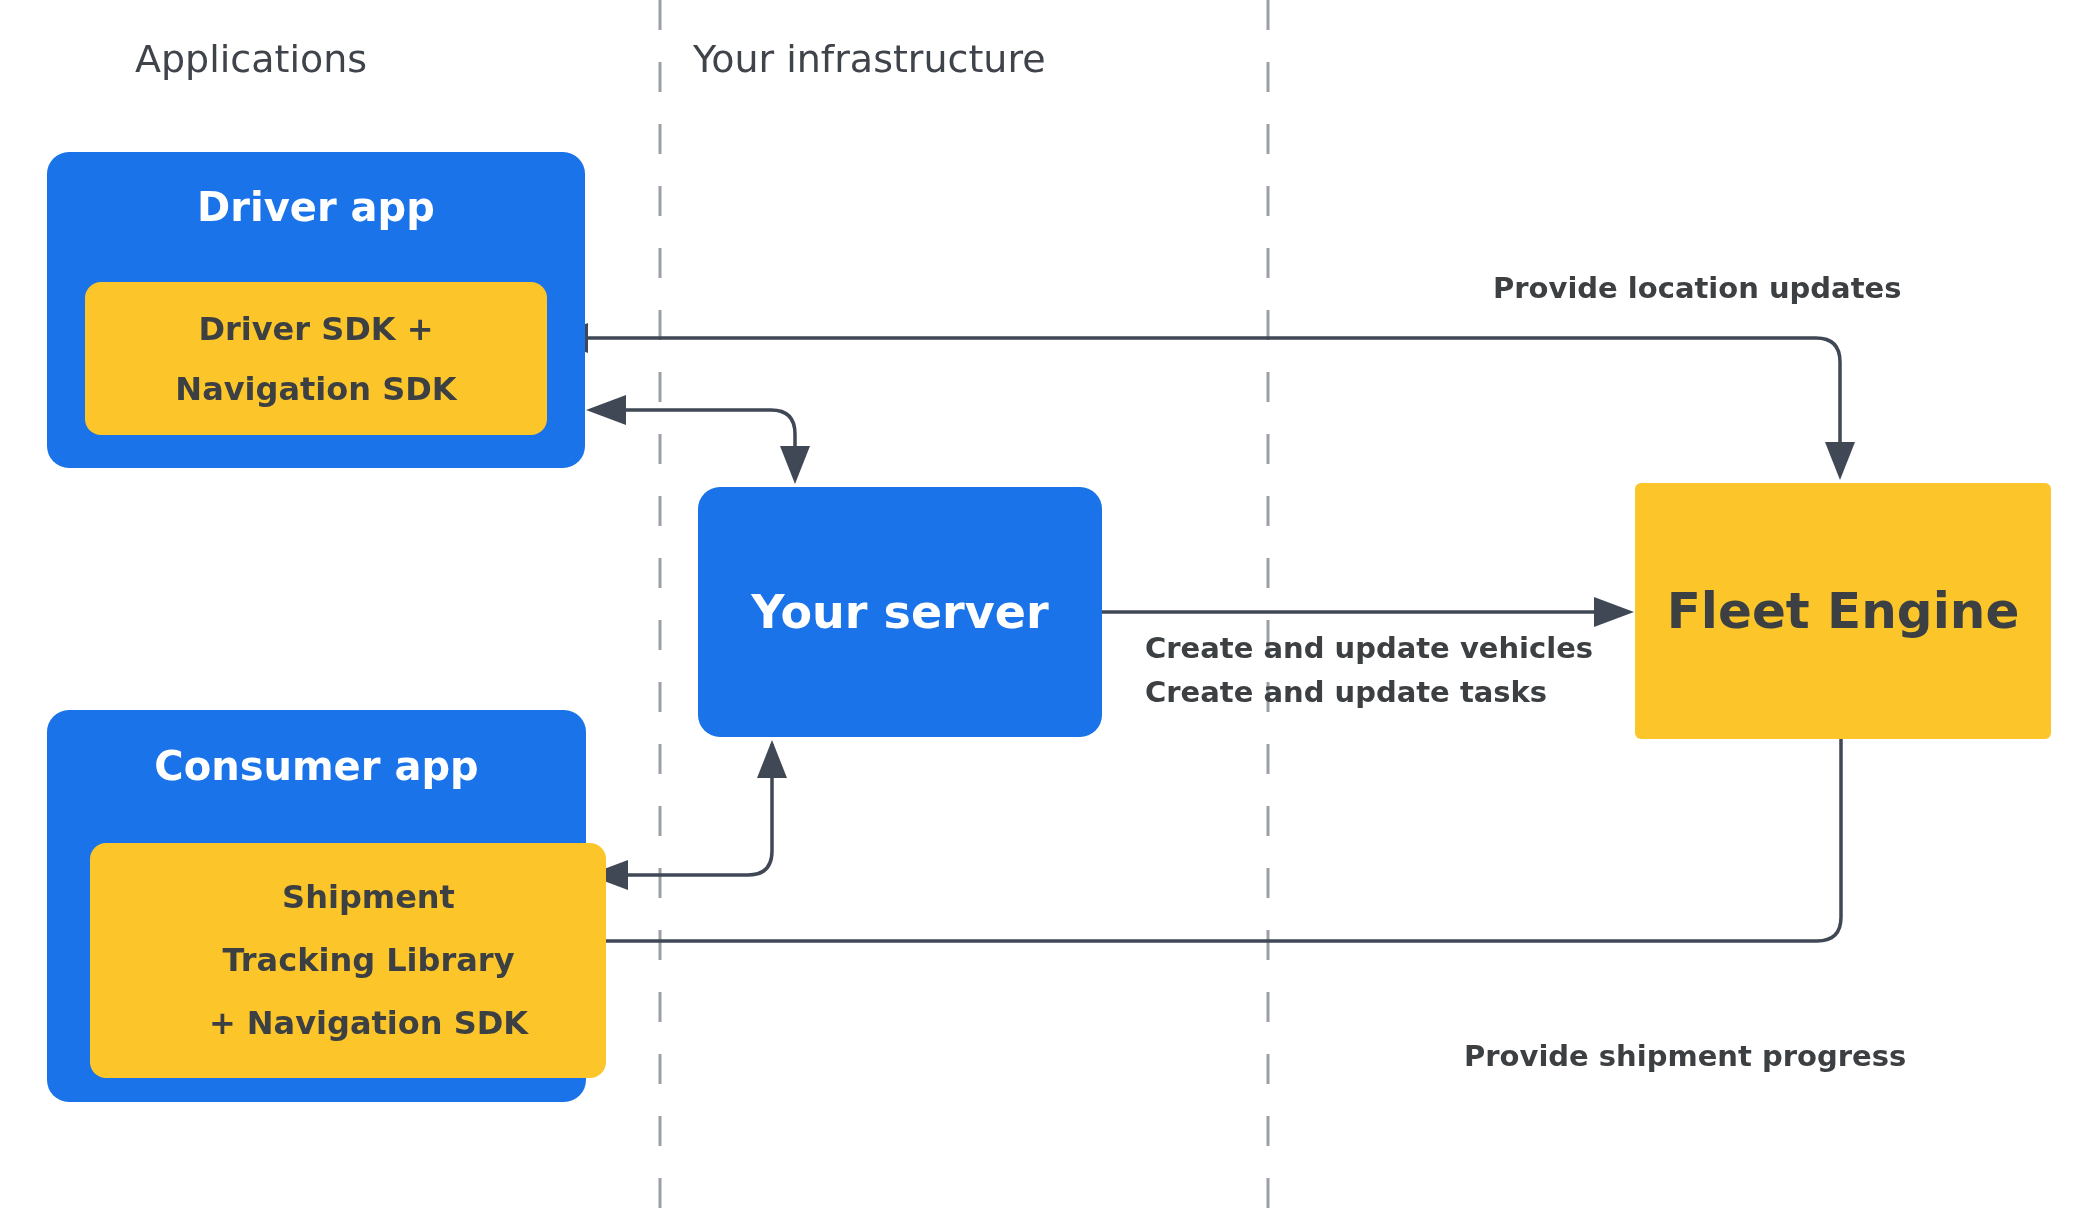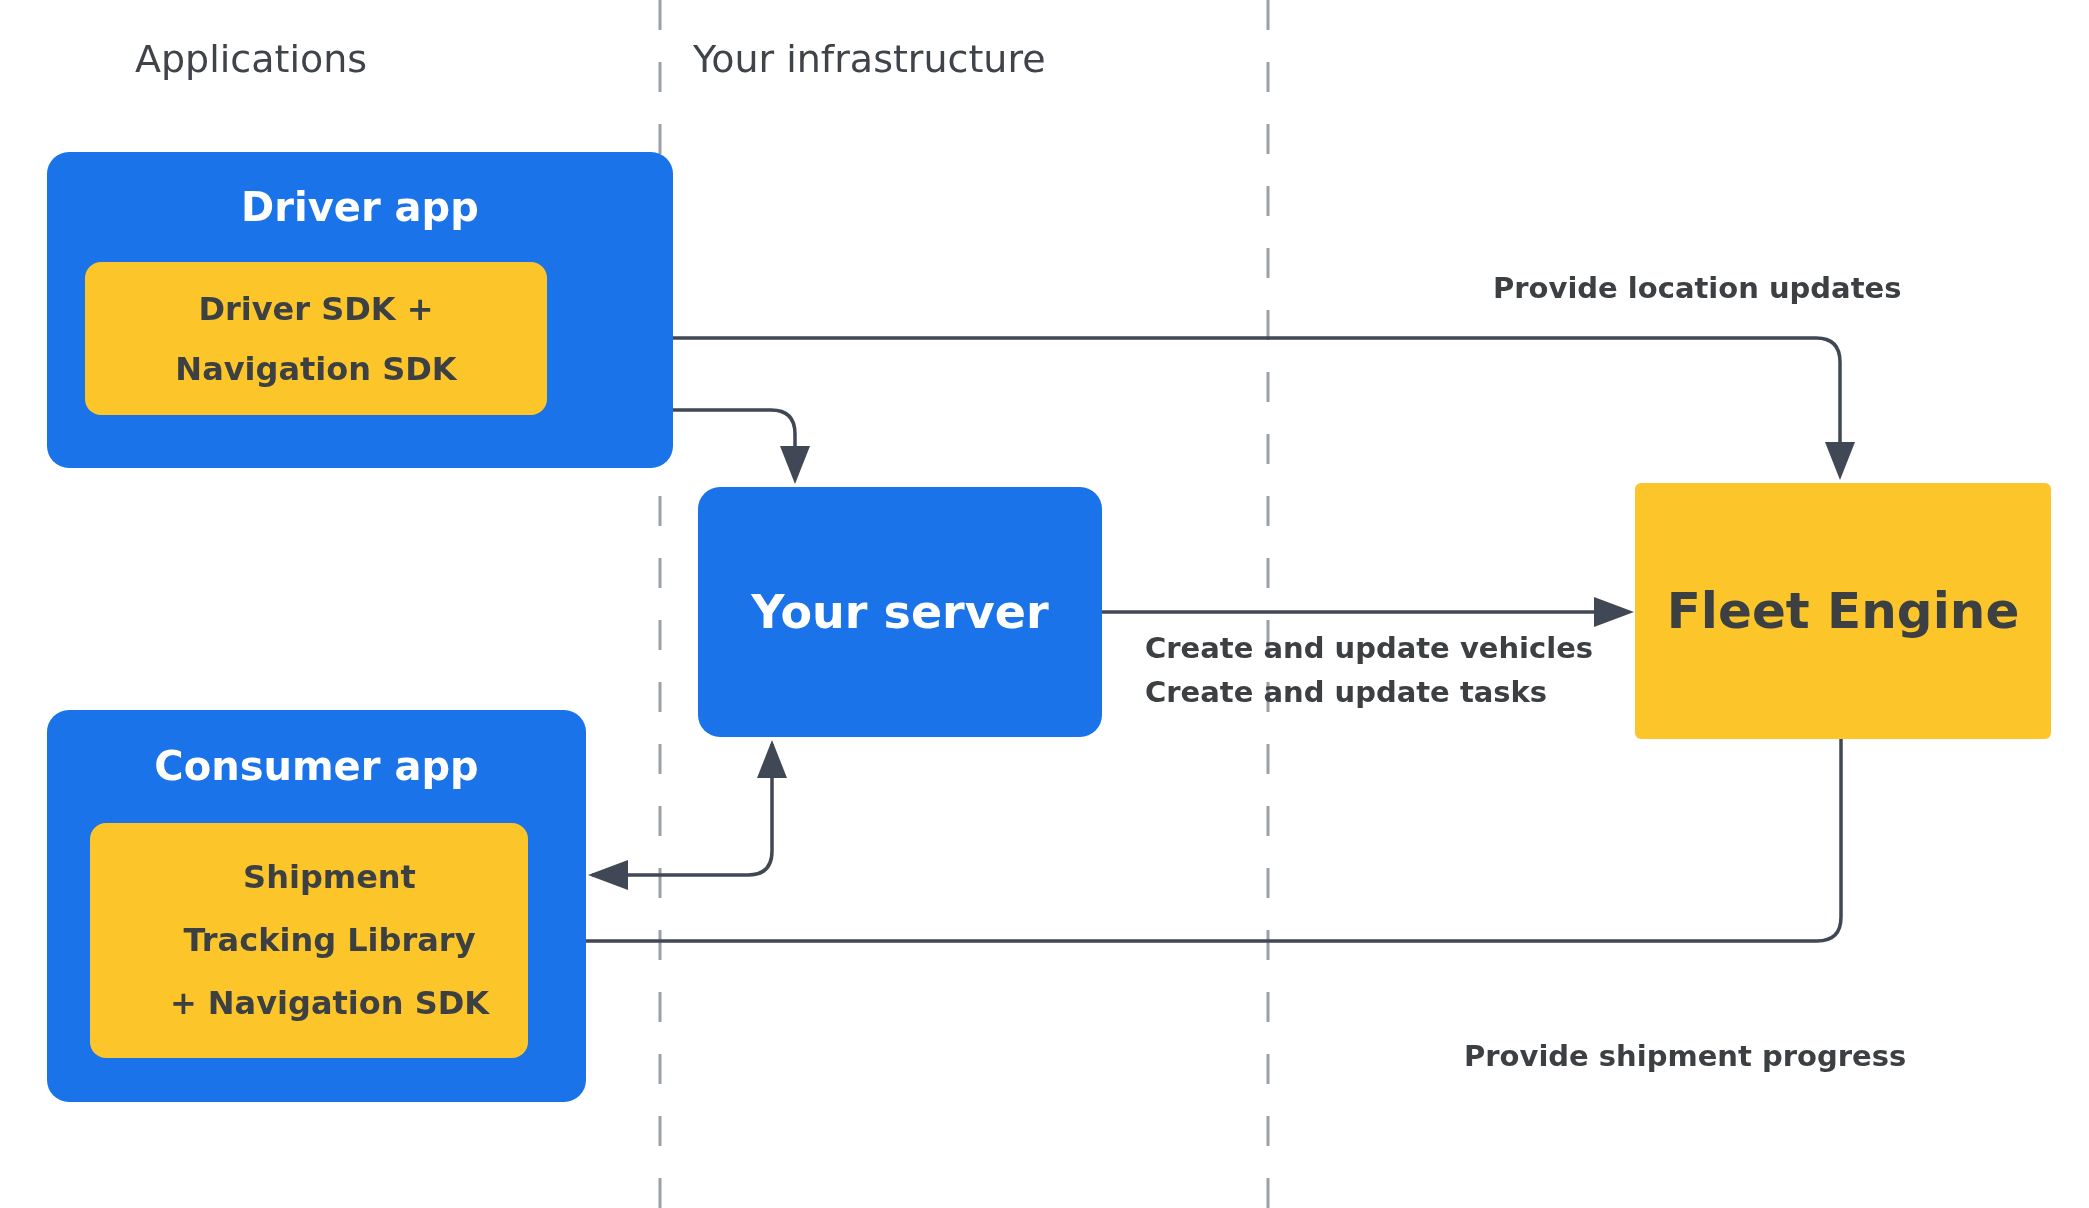--- a/index.html
+++ b/index.html
@@ -33,21 +33,21 @@
   .node-title{
     text-align:center;font-weight:bold;color:var(--white-text);
     font-size:40px;line-height:52px;
   }
   .driver-title{padding-top:29px;}
   .consumer-title{padding-top:30px;}
   .inner{
     position:absolute;background:var(--yellow);border-radius:16px;
     display:flex;flex-direction:column;justify-content:center;
     text-align:center;color:var(--dark-text);font-weight:bold;
-    font-size:32px;line-height:60px;z-index:3;
+    font-size:32px;line-height:60px;z-index:3;margin-top:20px;
   }
   .inner.consumer-sdk{line-height:63px;}
   .center-label{
     position:absolute;display:flex;align-items:center;justify-content:center;
     font-weight:bold;z-index:3;white-space:nowrap;
   }
   #your-server-label{color:var(--white-text);font-size:46px;}
   #fleet-engine-label{color:var(--dark-text);font-size:50px;}
   .edge-label{
     position:absolute;z-index:2;font-weight:bold;color:var(--dark-text);
@@ -79,31 +79,31 @@
     <polygon points="772,740 757,778 787,778"></polygon>
     <polygon points="588,875 628,860 628,890"></polygon>
 
     <path d="M 1841 739 V 917 Q 1841 941 1817 941 H 550"></path>
     <polygon points="543,941 583,926 583,956"></polygon>
   </svg>
 
   <div class="col-title" style="left:135px;top:36px;">Applications</div>
   <div class="col-title" style="left:693px;top:36px;">Your infrastructure</div>
 
-  <div class="node blue" style="left:47px;top:152px;width:626px;height:316px;">
+  <div class="node blue" style="left:47px;top:152px;width:538px;height:316px;">
     <div class="node-title driver-title">Driver app</div>
     <div class="inner" style="left:38px;top:110px;width:462px;height:153px;">
       <span>Driver SDK +</span>
       <span>Navigation SDK</span>
     </div>
   </div>
 
   <div class="node blue" style="left:47px;top:710px;width:539px;height:392px;">
     <div class="node-title consumer-title">Consumer app</div>
-    <div class="inner consumer-sdk" style="left:43px;top:113px;width:438px;height:235px;padding-left:41px;">
+    <div class="inner consumer-sdk" style="left:43px;top:113px;width:516px;height:235px;padding-left:41px;">
       <span>Shipment</span>
       <span>Tracking Library</span>
       <span>+ Navigation SDK</span>
     </div>
   </div>
 
   <div class="node blue center-label" id="your-server-label" style="left:698px;top:487px;width:404px;height:250px;">Your server</div>
 
   <div class="node yellow center-label" id="fleet-engine-label" style="left:1635px;top:483px;width:416px;height:256px;border-radius:6px;">Fleet Engine</div>
 

